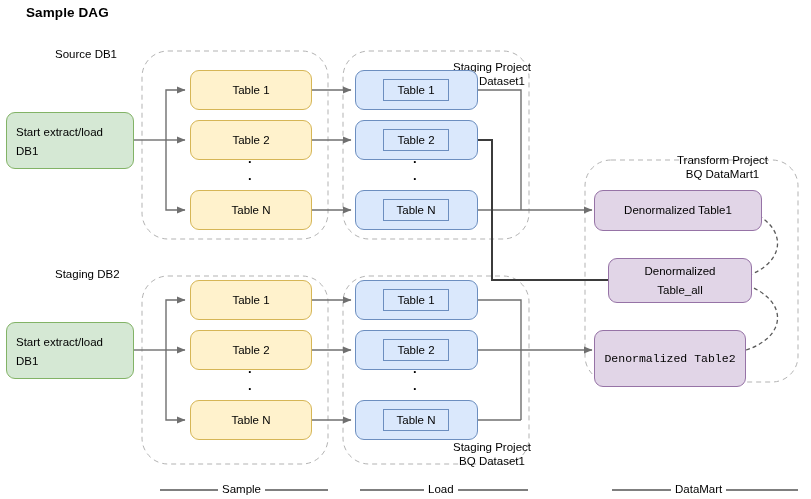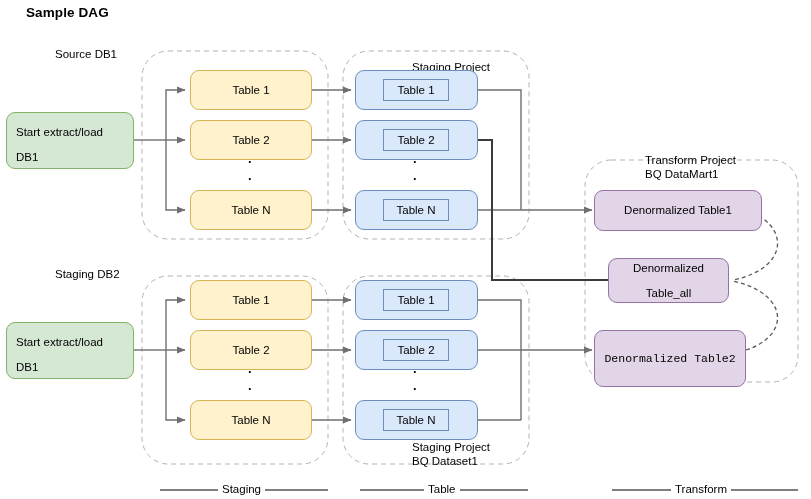--- a/index.html
+++ b/index.html
@@ -12,39 +12,39 @@
   svg#canvas{position:absolute;left:0;top:0;width:811px;height:499px;}
 
   .ttl{
     position:absolute;font-size:13.5px;font-weight:bold;color:#000;
     letter-spacing:.1px;white-space:nowrap;
   }
   .plain-label{
     position:absolute;font-size:11.5px;color:#000;white-space:nowrap;
     line-height:14px;
   }
-  .lbl-right{text-align:left;}
+  .lbl-right{text-align:center;}
   .box{
     position:absolute;box-sizing:border-box;border-radius:9px;
     display:flex;align-items:center;
     font-size:11.5px;line-height:15px;color:#000;
   }
   .box.center{justify-content:center;text-align:center;}
   .box.left{justify-content:flex-start;padding-left:9px;text-align:left;}
   .box-green{background:#d5e8d4;border:1px solid #82b366;}
   .box-yellow{background:#fff2cc;border:1px solid #d6b656;}
   .box-blue{background:#dae8fc;border:1px solid #6c8ebf;}
   .box-purple{background:#e1d5e7;border:1px solid #9673a6;}
   .inner-chip{
     position:absolute;box-sizing:border-box;
     background:#dae8fc;border:1px solid #6c8ebf;
     display:flex;align-items:center;justify-content:center;
     font-size:11.5px;color:#000;
   }
-  .stack2{flex-direction:column;justify-content:center;gap:10px;}
+  .stack2{flex-direction:column;justify-content:center;gap:4px;}
   .phase-label{
     position:absolute;font-size:11.5px;color:#000;background:#fff;
     padding:0 4px;white-space:nowrap;
   }
 </style>
 </head>
 <body>
 
 <div id="diagram-root">
 
@@ -173,24 +173,24 @@
   <div class="inner-chip" style="left:383px;top:339px;width:66px;height:22px;">Table 2</div>
 
   <div class="plain-label" style="left:413px;top:365px;font-size:13px;font-weight:bold;">·</div>
   <div class="plain-label" style="left:413px;top:382px;font-size:13px;font-weight:bold;">·</div>
 
   <div class="box box-blue center" style="left:355px;top:400px;width:123px;height:40px;"></div>
   <div class="inner-chip" style="left:383px;top:409px;width:66px;height:22px;">Table N</div>
 
   <div class="box box-purple center" style="left:594px;top:190px;width:168px;height:41px;">Denormalized Table1</div>
 
-  <div class="box box-purple center stack2" style="left:608px;top:258px;width:121px;height:45px;">
+  <div class="box box-purple center stack2" style="left:608px;top:258px;width:144px;height:45px;">
     <span>Denormalized</span>
     <span>Table_all</span>
   </div>
 
   <div class="box box-purple center" style="left:594px;top:330px;width:152px;height:57px;font-family:Liberation Mono, monospace;">Denormalized Table2</div>
 
-  <div class="phase-label" style="left:218px;top:483px;">Staging</div>
-  <div class="phase-label" style="left:424px;top:483px;">Table</div>
-  <div class="phase-label" style="left:671px;top:483px;">Transform</div>
+  <div class="phase-label" style="left:218px;top:483px;">Sample</div>
+  <div class="phase-label" style="left:424px;top:483px;">Load</div>
+  <div class="phase-label" style="left:671px;top:483px;">DataMart</div>
 
 </div>
 
 </body></html>

